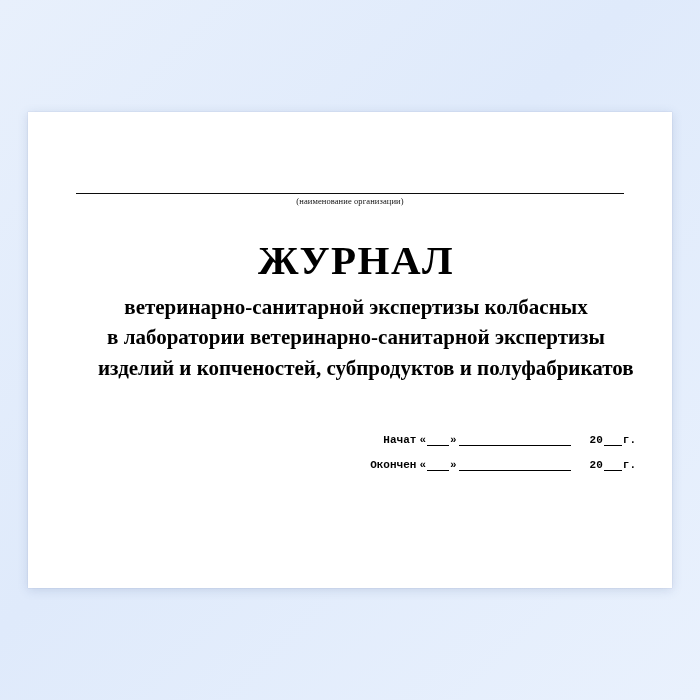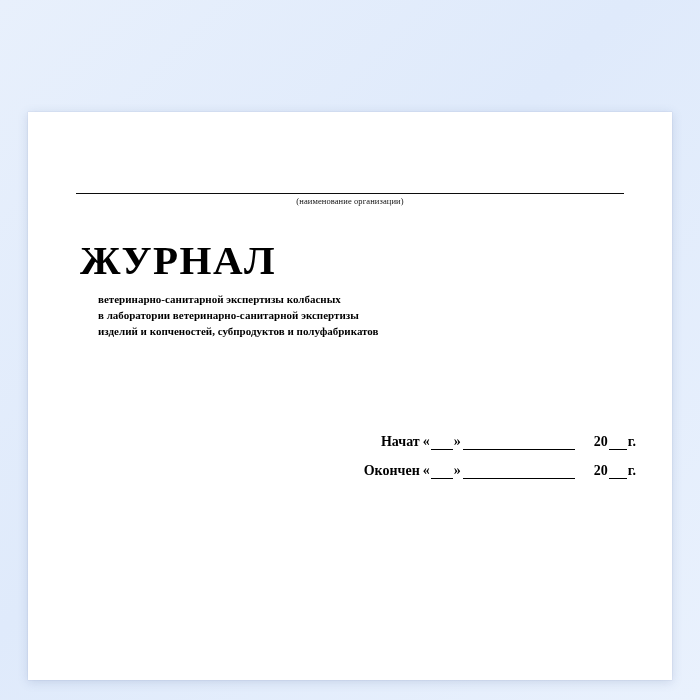--- a/index.html
+++ b/index.html
@@ -16,21 +16,21 @@
   .backdrop {
     position: absolute;
     inset: 0;
     background: linear-gradient(135deg, #e8f0fc 0%, #dfeafb 45%, #e9f1fd 100%);
   }
   .page-shadow {
     position: absolute;
     left: 28px;
     top: 112px;
     width: 644px;
-    height: 568px;
+    height: 476px;
     background: #ffffff;
     box-shadow: 0 2px 10px rgba(60, 90, 140, 0.18), 0 0 1px rgba(60, 90, 140, 0.25);
   }
   .sheet {
     position: absolute;
     left: 0;
     top: 0;
     right: 0;
     bottom: 0;
     padding: 0;
@@ -56,51 +56,52 @@
     color: #111;
     letter-spacing: 0.1px;
   }
 
   
   .title-block {
     position: absolute;
     left: 52px;
     right: 40px;
     top: 128px;
+    text-align: center;
   }
   .doc-title {
     font-family: "Liberation Serif", serif;
     font-weight: bold;
     font-size: 41px;
     letter-spacing: 1.5px;
     color: #000;
     line-height: 1.02;
     margin: 0 0 10px 0;
   }
   .subtitle {
     font-family: "Liberation Serif", serif;
     font-weight: bold;
-    font-size: 11px;
+    font-size: 21px;
     line-height: 1.45;
     color: #000;
     margin: 0;
     padding: 0 18px;
   }
   .subtitle div {
     white-space: nowrap;
   }
 
   
   .dates-block {
     position: absolute;
     right: 36px;
     top: 322px;
     width: 330px;
-    font-family: Liberation Serif, serif;
-    font-size: 14px;
+    font-family: Liberation Mono, monospace;
+    font-size: 11px;
     font-weight: bold;
     color: #000;
   }
   .date-row {
     display: flex;
     align-items: flex-end;
     justify-content: flex-end;
     margin-bottom: 13px;
     white-space: nowrap;
   }

